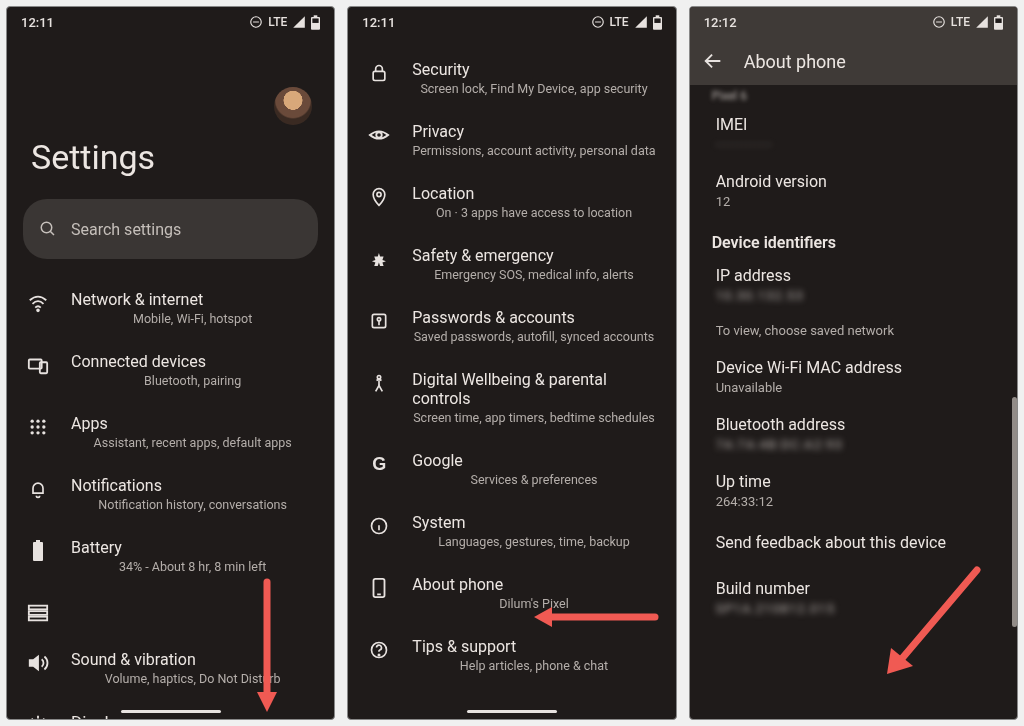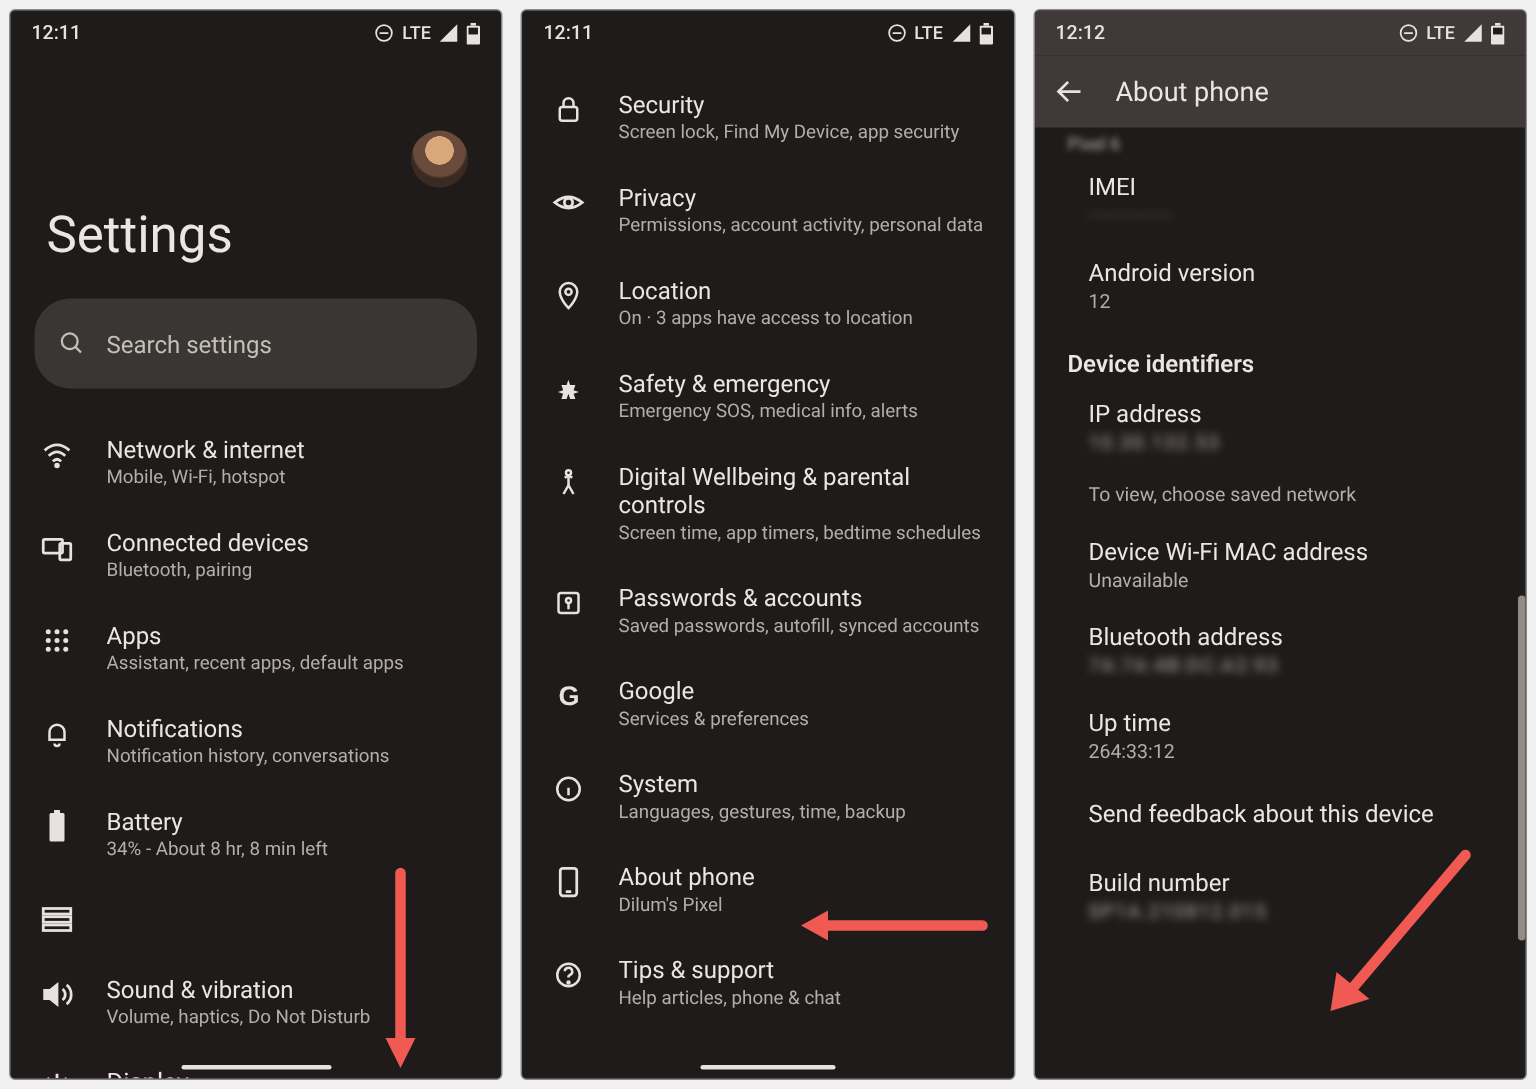--- a/index.html
+++ b/index.html
@@ -76,37 +76,38 @@
   }
   .row .txt { flex:1; }
   .row .title {
     font-size: 16px;
     color: #ece6e2;
     margin-bottom: 2px;
   }
   .row .sub {
     font-size: 12.5px;
     color: #b4aeaa;
+    text-align: center;
   }
   .row.nosub .title { font-size:17px; }
   
   .about-header {
     height: 48px;
     background: #3f3a37;
     display: flex;
     align-items: center;
     padding: 0 12px;
     gap: 20px;
     color: #ece6e2;
   }
   .about-header .back { width:22px; display:flex; }
   .about-header .htitle { font-size:18px; }
   .about-list { padding: 4px 0 0 0; flex:1; overflow:hidden; }
   .arow {
-    padding: 10px 22px 10px 36px;
+    padding: 10px 22px 10px 26px;
   }
   .arow .at {
     font-size: 16px; color:#ece6e2; margin-bottom:3px;
   }
   .arow .av {
     font-size: 13px; color:#b4aeaa;
   }
   .arow.blurred .av {
     filter: blur(3px);
     letter-spacing: 1px;
@@ -359,42 +360,42 @@
           </svg>
         </span>
       <div class="txt">
           <div class="title">Safety &amp; emergency</div>
           <div class="sub">Emergency SOS, medical info, alerts</div>
         </div>
     </div>
     <div class="row">
       <span class="ic">
           <svg width="20" height="20" viewBox="0 0 24 24" fill="none" stroke="#e7e2df" stroke-width="2">
+            <rect x="4" y="4" width="16" height="16" rx="2"></rect>
+            <circle cx="12" cy="10" r="2"></circle>
+            <path d="M12 12 v5"></path>
+          </svg>
+        </span>
+      <div class="txt">
+          <div class="title">Passwords &amp; accounts</div>
+          <div class="sub">Saved passwords, autofill, synced accounts</div>
+        </div>
+    </div>
+    <div class="row">
+      <span class="ic">
+          <svg width="20" height="20" viewBox="0 0 24 24" fill="none" stroke="#e7e2df" stroke-width="2">
             <circle cx="12" cy="5" r="2"></circle>
             <path d="M9 9 q3 -2 6 0"></path>
             <path d="M12 9 v6"></path>
             <path d="M8 22 l4 -7 l4 7"></path>
           </svg>
         </span>
       <div class="txt">
           <div class="title">Digital Wellbeing &amp; parental controls</div>
           <div class="sub">Screen time, app timers, bedtime schedules</div>
-        </div>
-    </div>
-    <div class="row">
-      <span class="ic">
-          <svg width="20" height="20" viewBox="0 0 24 24" fill="none" stroke="#e7e2df" stroke-width="2">
-            <rect x="4" y="4" width="16" height="16" rx="2"></rect>
-            <circle cx="12" cy="10" r="2"></circle>
-            <path d="M12 12 v5"></path>
-          </svg>
-        </span>
-      <div class="txt">
-          <div class="title">Passwords &amp; accounts</div>
-          <div class="sub">Saved passwords, autofill, synced accounts</div>
         </div>
     </div>
     <div class="row">
       <span class="ic">
           <span style="font-family:Arial;font-weight:bold;font-size:18px;color:#e7e2df;">G</span>
         </span>
       <div class="txt">
           <div class="title">Google</div>
           <div class="sub">Services &amp; preferences</div>
         </div>

